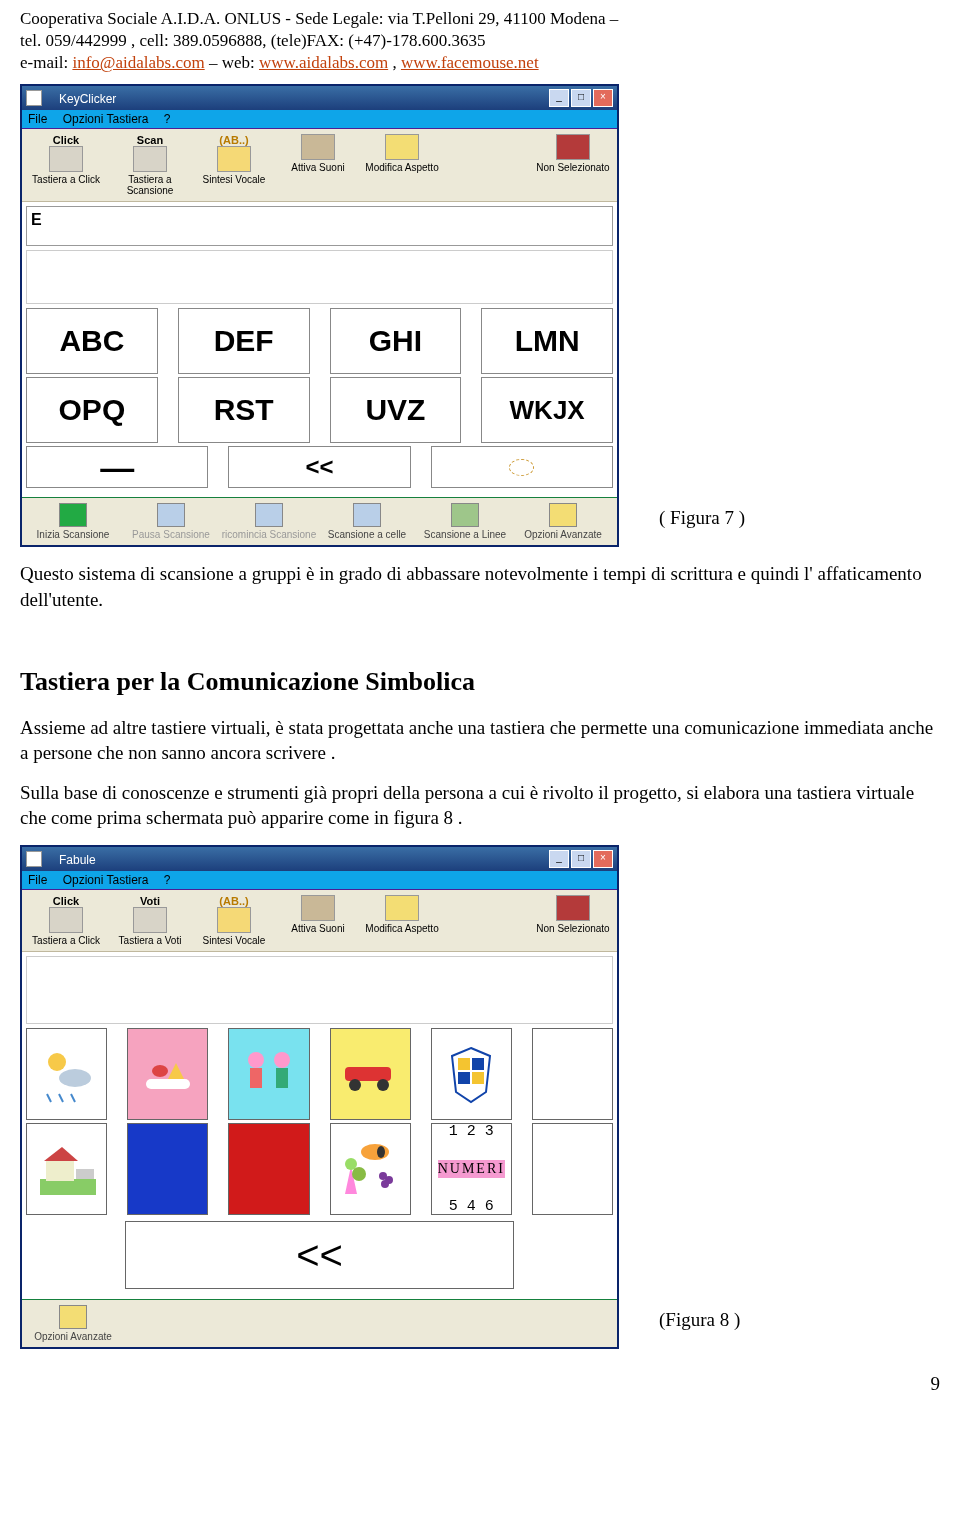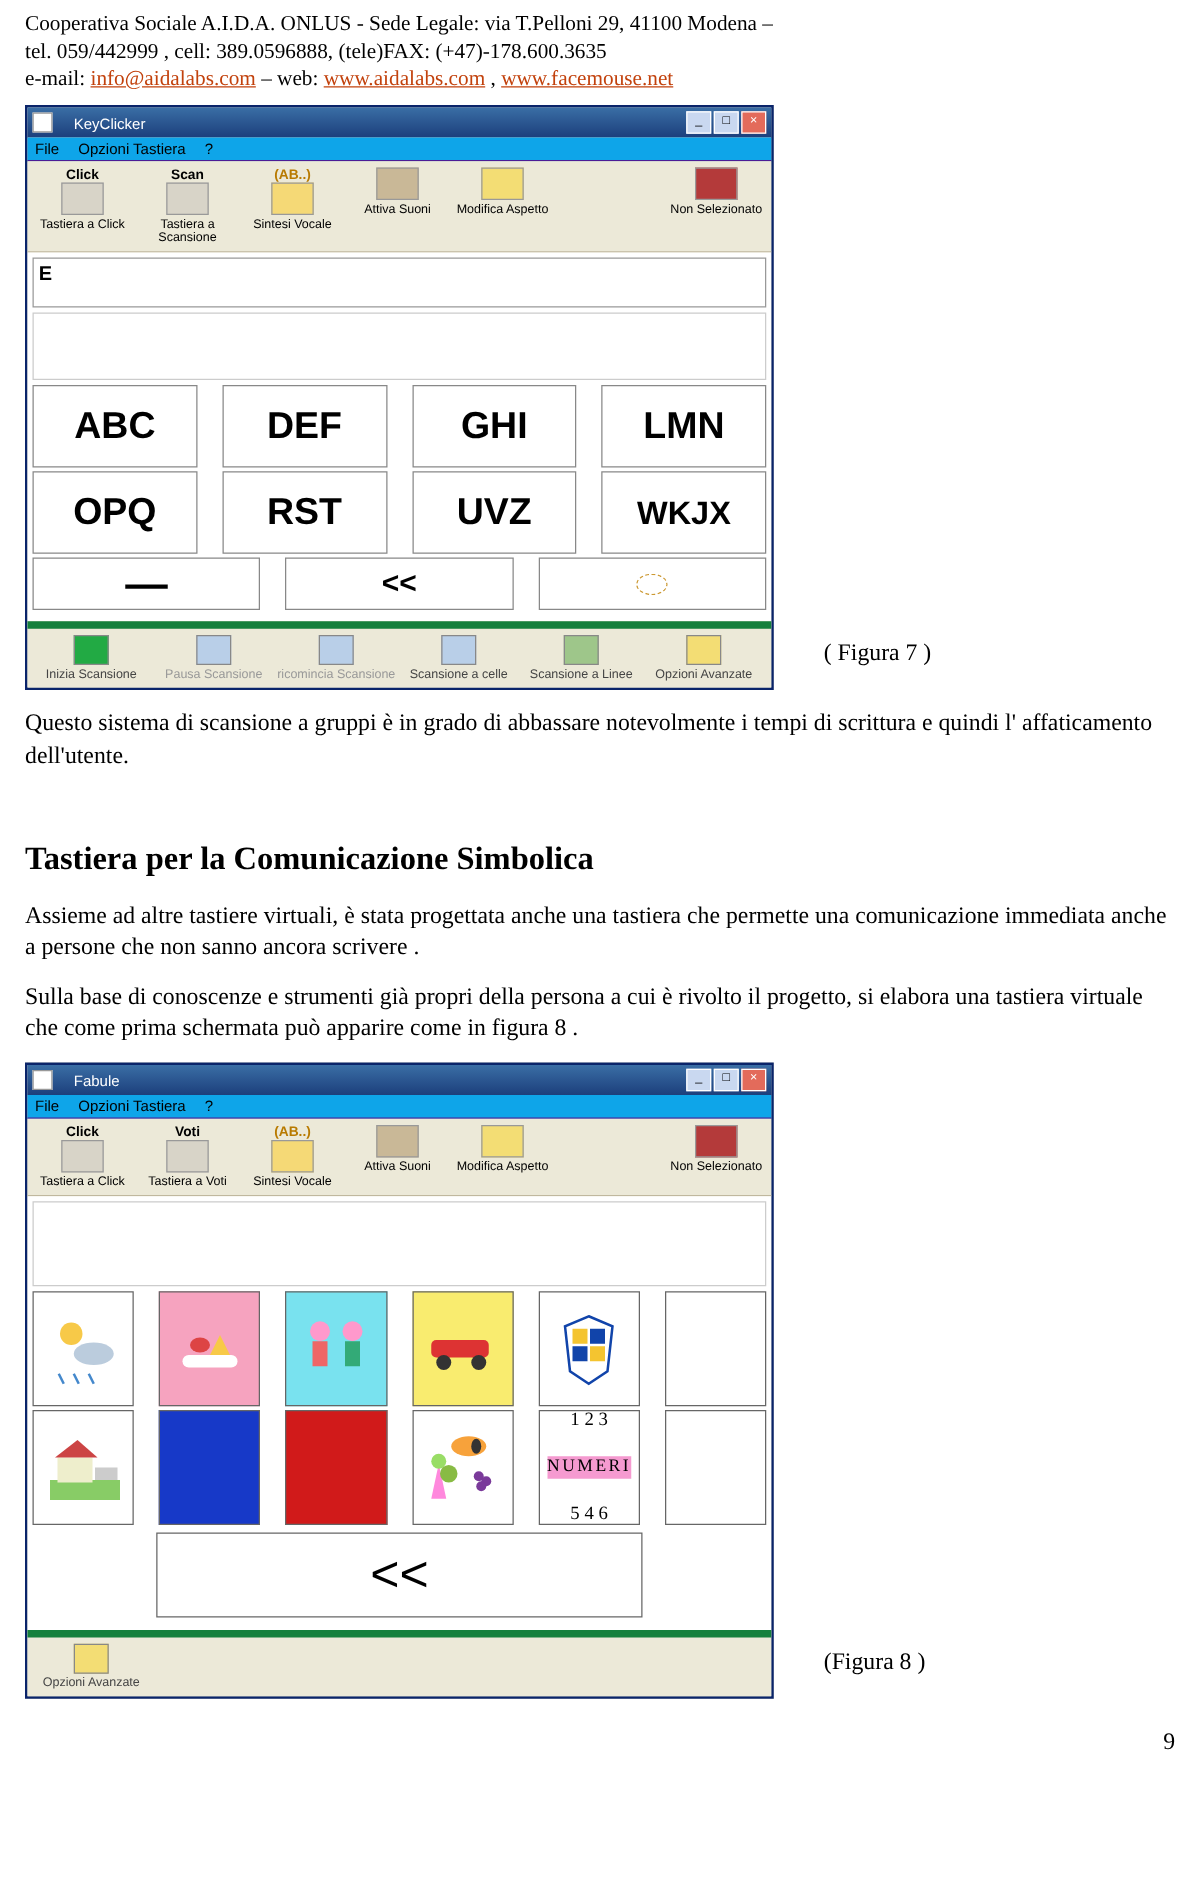--- a/index.html
+++ b/index.html
@@ -31,32 +31,32 @@
   .toolbar { background:#ece9d8; padding:3px 2px; display:flex; border-bottom:1px solid #c0b89e; }
   .tbtn { width:84px; text-align:center; font-size:10px; padding:2px 0; }
   .tbtn .ticon { width:32px; height:24px; margin:0 auto 2px; background:#d8d4c8; border:1px solid #999; position:relative; }
   .tbtn .lbl-top { font-size:11px; font-weight:bold; }
   .tbtn-spacer { flex:1; }
   .workarea { background:#fff; padding:4px; }
   .textrow { border:1px solid #999; height:30px; background:#fff; padding:4px; font: bold 16px Arial; margin-bottom:4px; }
   .keyrow { display:flex; gap:20px; margin:3px 0; }
   .keycell { flex:1; border:1px solid #888; background:#fff; height:64px; display:flex; align-items:center; justify-content:center; font: bold 30px Arial; }
   .keycell.small { font-size:26px; }
-  .bottom-toolbar { background:#ece9d8; padding:3px 2px; display:flex; border-top:6px solid #15803d; }
+  .bottom-toolbar { background:#ece9d8; padding:3px 2px; display:flex; border-top:1px solid #15803d; }
   .bbtn { width:98px; text-align:center; font-size:10px; padding:2px 0; color:#444; }
   .bbtn .bicon { width:26px; height:22px; margin:0 auto 2px; background:#b9cfe8; border:1px solid #888; }
   
   .imgcell { flex:1; border:1px solid #666; height:90px; background:#fff; display:flex; align-items:center; justify-content:center; font-size:11px; position:relative;}
   .bigback { height:66px; display:flex; align-items:center; justify-content:center; font: 40px Arial; border:1px solid #666; background:#fff; margin:6px auto; width:66%;}
   .page-num { text-align:right; font-size:19px; margin-top:24px; }
   
   .c-pink{background:#f6a3bf;} .c-cyan{background:#79e2ef;} .c-yellow{background:#f9ec6f;}
   .c-blue{background:#1739c8;} .c-red{background:#d11a1a;}
   .numeri { display:flex; flex-direction:column; justify-content:space-between; font-family:"Comic Sans MS",cursive; font-size:15px; text-align:center; background:#fff;}
-  .numeri .r { line-height:1; }
+  .numeri .r { line-height:1;font-family:Liberation Mono, monospace; }
   .numeri .mid { background:#f59ad0; font-size:14px; letter-spacing:2px; padding:1px 0;}
   
   .mini { font-size:10px; color:#555; }
 </style>
 </head>
 <body>
 
 <div class="header-block">
   <span>Cooperativa Sociale A.I.D.A. ONLUS  - Sede Legale: via T.Pelloni 29, 41100  Modena –</span><br>
   <span>tel. 059/442999 ,  cell: 389.0596888, (tele)FAX: (+47)-178.600.3635</span><br>

